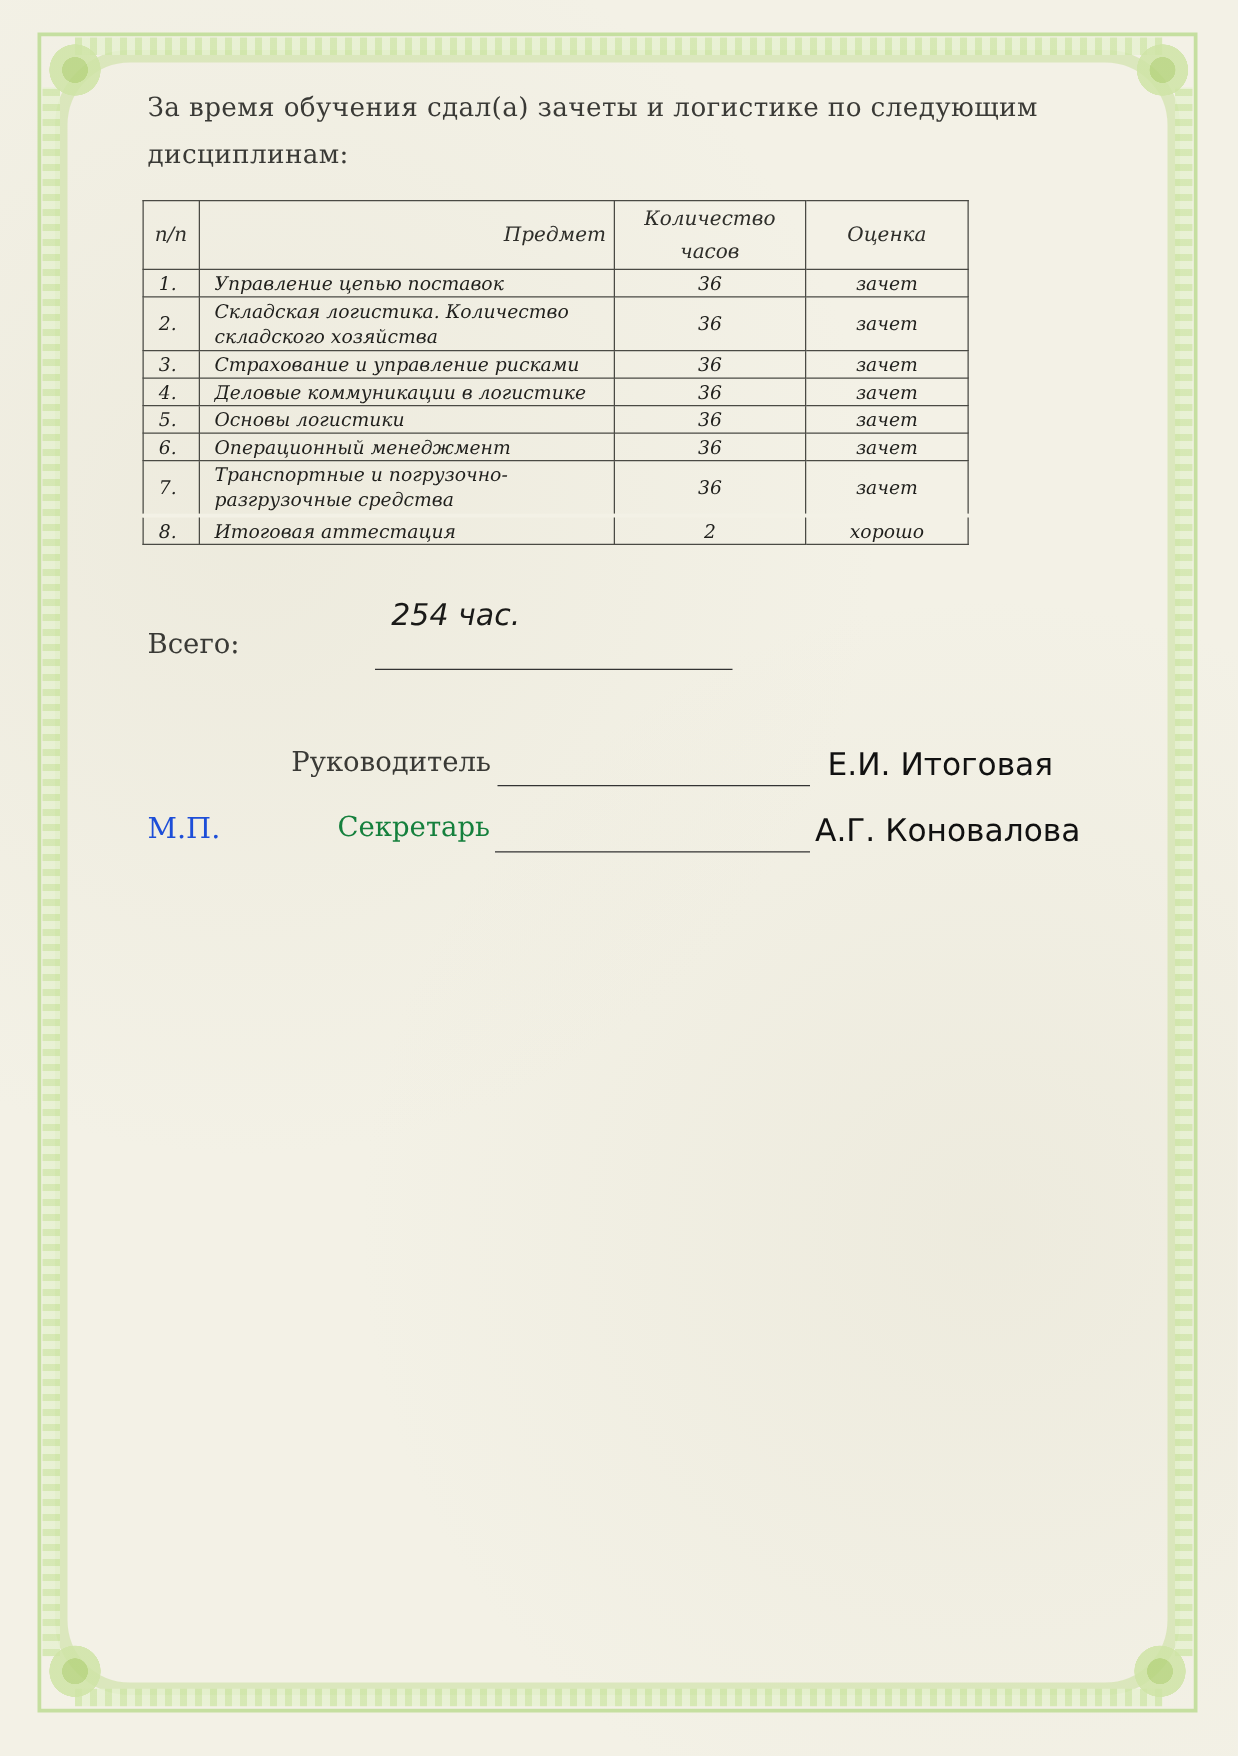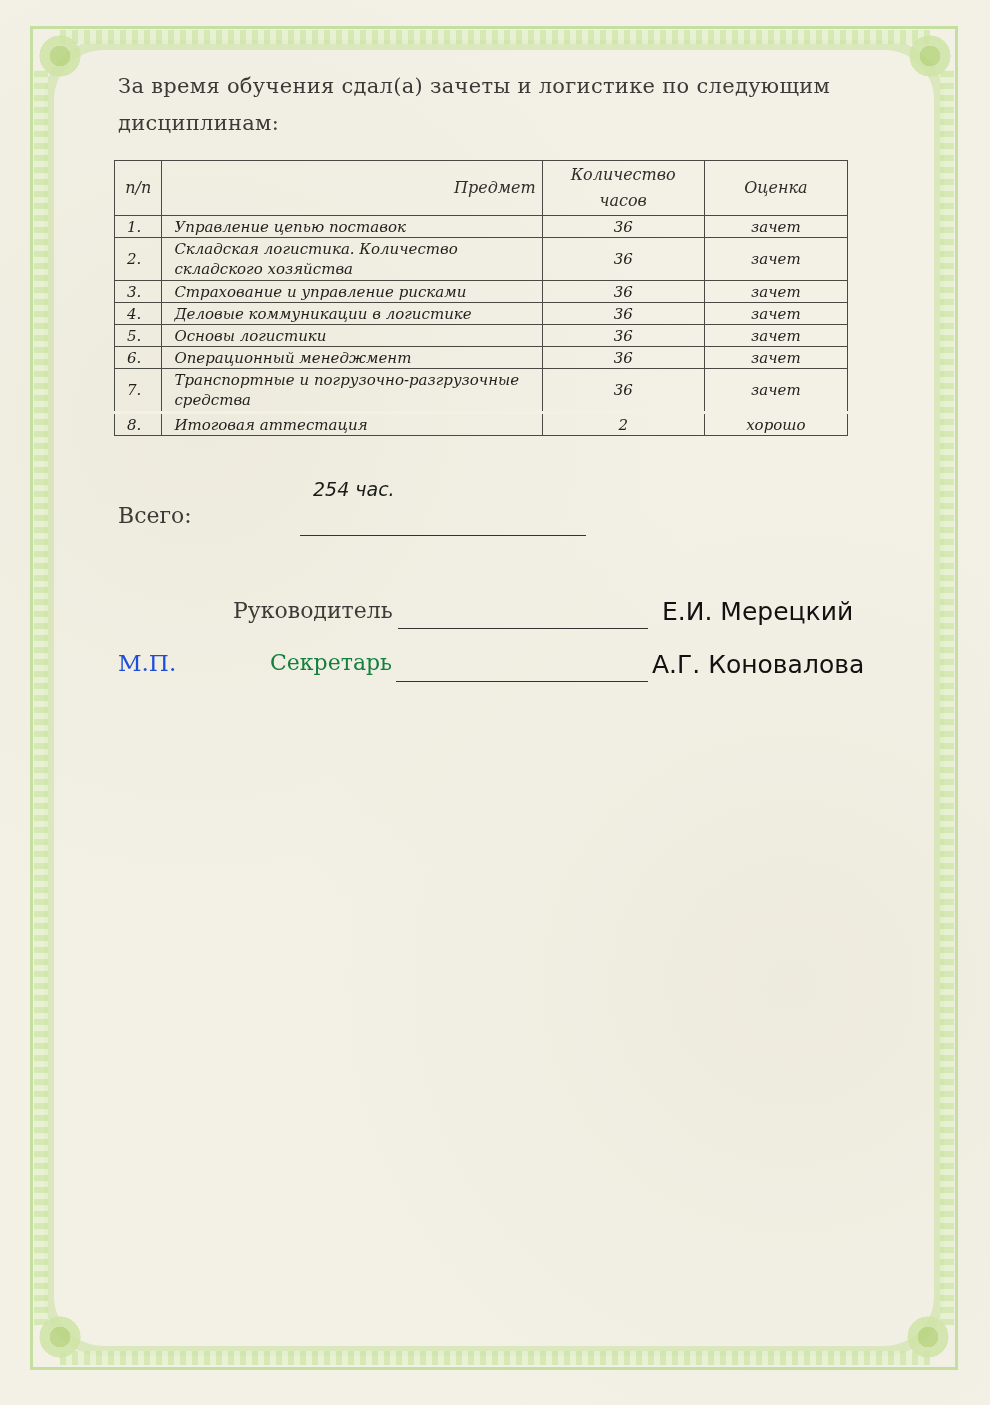--- a/index.html
+++ b/index.html
@@ -58,21 +58,21 @@
     .intro {
       position: absolute; left: 118px; top: 68px; width: 720px;
       font-family: "DejaVu Serif", serif;
       font-size: 21px; line-height: 37px;
       color: #3a3a36;
       letter-spacing: 0.3px;
     }
 
     table.subjects {
       position: absolute; left: 114px; top: 160px;
-      width: 734px;
+      width: 661px;
       border-collapse: collapse;
       font-family: "DejaVu Serif", serif;
       font-style: italic;
       color: #1f1f1c;
     }
     table.subjects th, table.subjects td {
       border: 1.5px solid #4a4a44;
       padding: 0 6px;
       font-size: 15px;
       line-height: 20px;
@@ -93,21 +93,21 @@
     table.subjects td.hours, table.subjects td.grade { text-align: center; }
     table.subjects tr.tall td { height: 42px; }
     table.subjects tr.final td { border-top: 3px solid #f3f1e6; }
 
     .total-label {
       position: absolute; left: 118px; top: 480px;
       font-size: 22px; color: #3a3a36; margin-top: 23px;
     }
     .total-value {
       position: absolute; left: 313px; top: 478px;
-      font-size: 19px; font-style: italic; color: #1a1a18;
+      font-size: 24px; font-style: italic; color: #1a1a18;
       font-family: "DejaVu Sans", sans-serif;
     }
     .total-line {
       position: absolute; left: 300px; top: 535px; width: 286px;
       border-bottom: 1.5px solid #333;
     }
     .sig-label { position: absolute; white-space: nowrap; }
     .sig-line { position: absolute; border-bottom: 1.5px solid #333; }
     .sig-name {
       position: absolute; white-space: nowrap;
@@ -193,18 +193,18 @@
     </tr>
   </tbody>
 </table>
 
 <div class="total-label">Всего:</div>
 <div class="total-value">254 час.</div>
 <div class="total-line"></div>
 
 <div class="sig-label" style="left:233px; top:598px; font-size:22px; color:#3a3a36;">Руководитель</div>
 <div class="sig-line" style="left:398px; top:628px; width:250px;"></div>
-<div class="sig-name" style="left:662px; top:597px;">Е.И. Мерецкий</div>
+<div class="sig-name" style="left:662px; top:597px;">Е.И. Итоговая</div>
 
 <div class="mp">М.П.</div>
 <div class="sig-label" style="left:270px; top:650px; font-size:22px; color:#15803d;">Секретарь</div>
 <div class="sig-line" style="left:396px; top:681px; width:252px;"></div>
 <div class="sig-name" style="left:652px; top:650px;">А.Г. Коновалова</div>
 
 </body></html>

